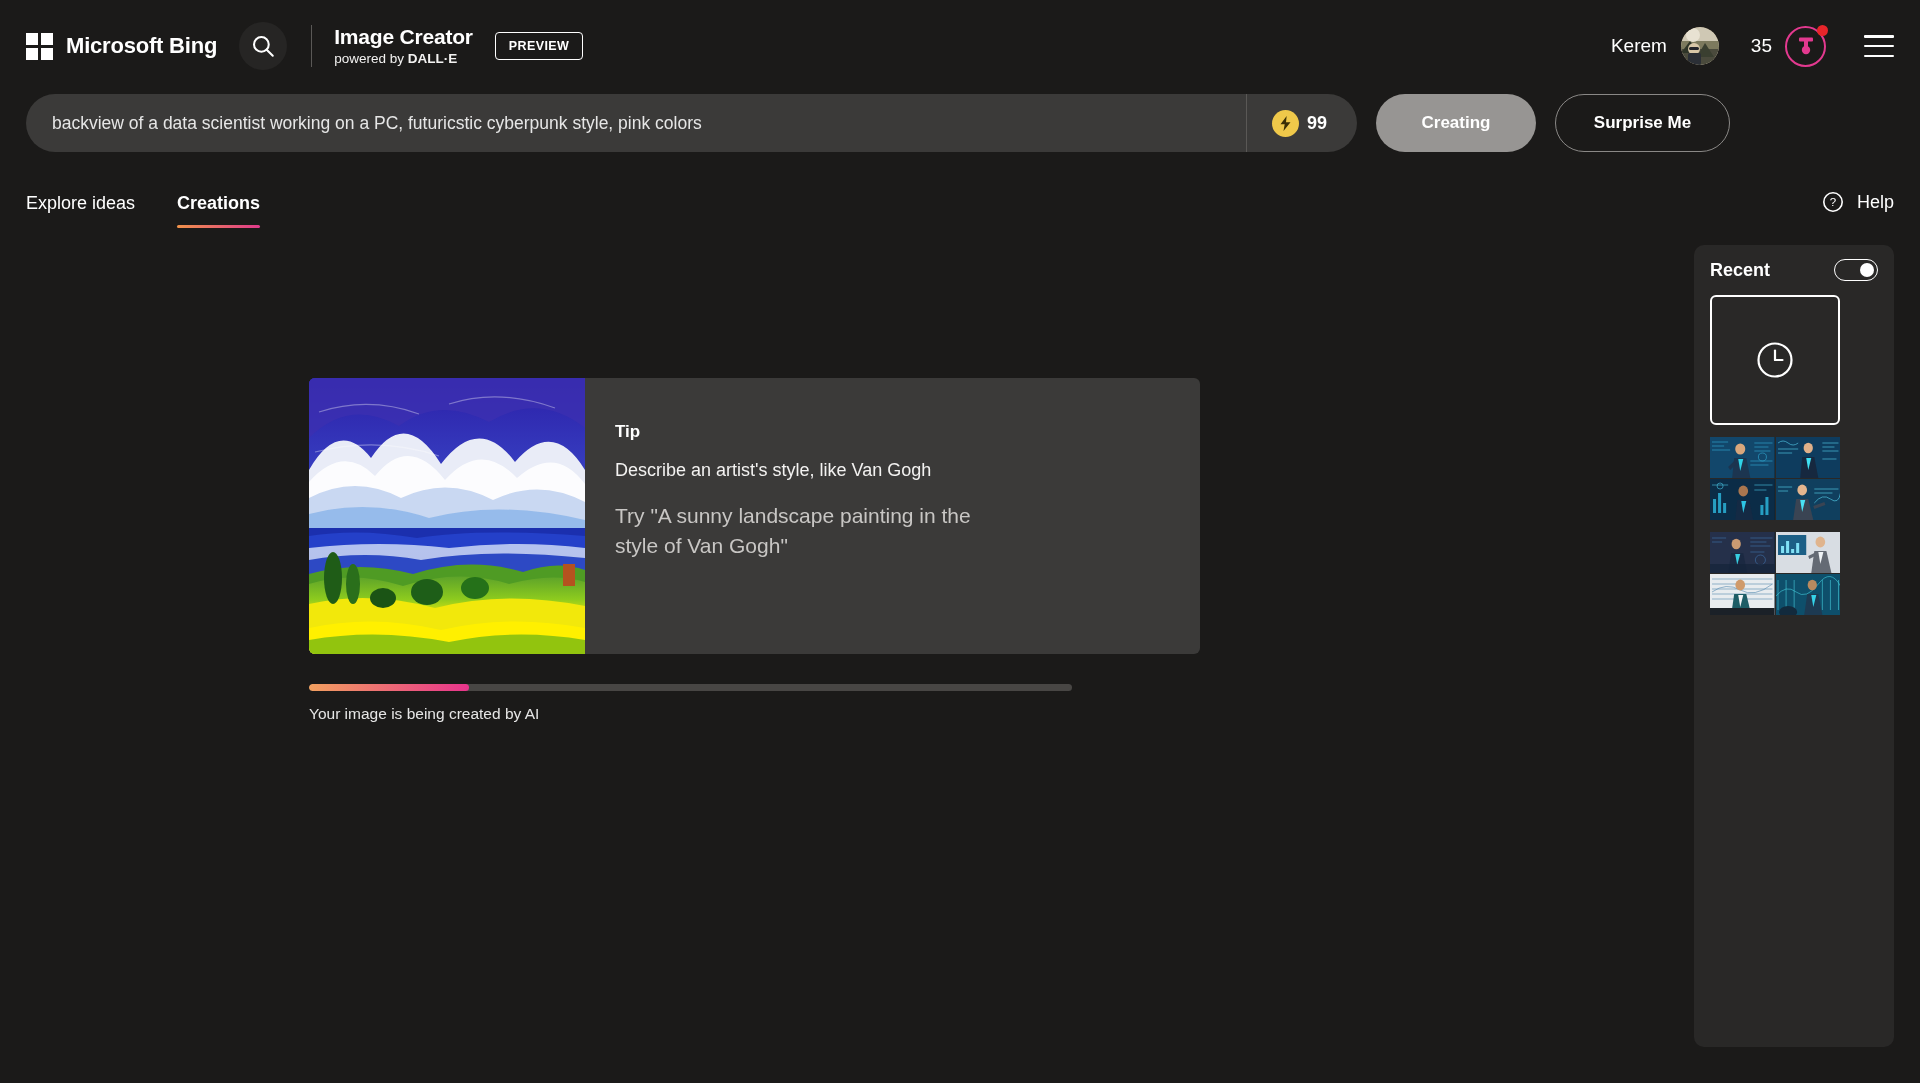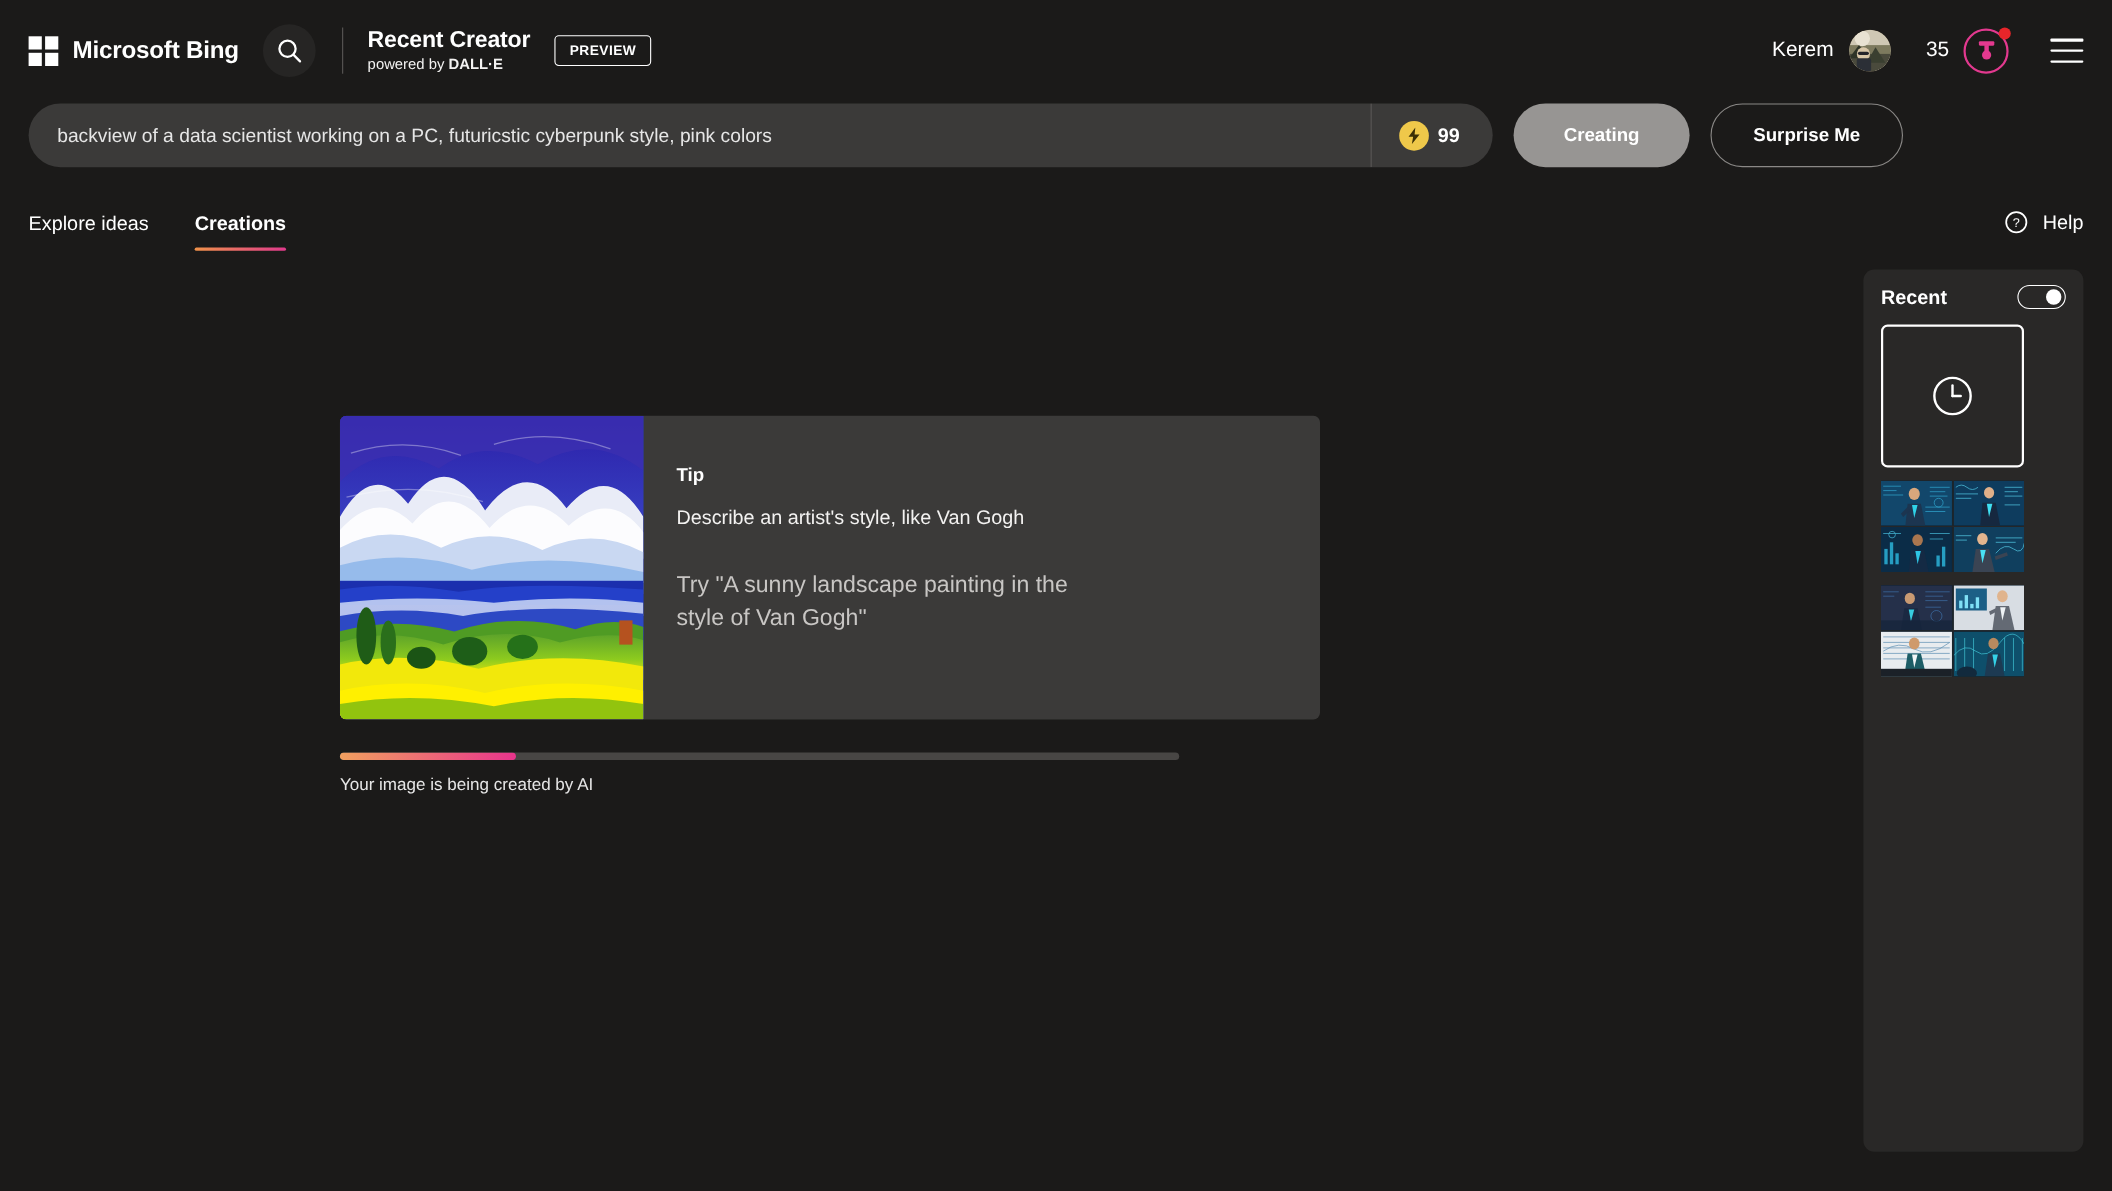--- a/index.html
+++ b/index.html
@@ -293,21 +293,21 @@
   }
   .tip-heading {
     font-size: 17px;
     font-weight: 700;
     color: #ffffff;
     margin-bottom: 18px;
   }
   .tip-desc {
     font-size: 18px;
     color: #f3f2f1;
-    margin-bottom: 36px;
+    margin-bottom: 20px;
   }
   .tip-try {
     font-size: 21px;
     color: #c8c6c4;
     line-height: 1.45;
     max-width: 400px;
   }
   .progress-wrap {
     position: absolute;
     left: 283px;
@@ -413,21 +413,21 @@
   <div class="search-circle">
     <svg width="26" height="26" viewBox="0 0 24 24" fill="none">
       <circle cx="10.5" cy="10.5" r="6.8" stroke="#ffffff" stroke-width="1.9"></circle>
       <line x1="15.4" y1="15.4" x2="21" y2="21" stroke="#ffffff" stroke-width="1.9" stroke-linecap="round"></line>
     </svg>
   </div>
 
   <div class="vsep"></div>
 
   <div class="product-block">
-    <div class="product-title">Recent Creator</div>
+    <div class="product-title">Image Creator</div>
     <div class="product-sub">
       <span>powered by </span><b>DALL·E</b>
     </div>
   </div>
 
   <div class="preview-badge">PREVIEW</div>
 
   <div class="header-right">
     <span class="user-name">Kerem</span>
 

